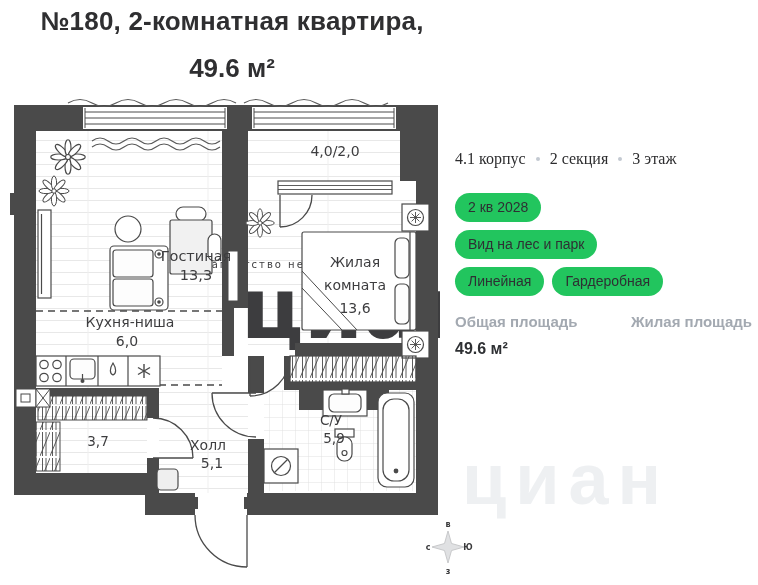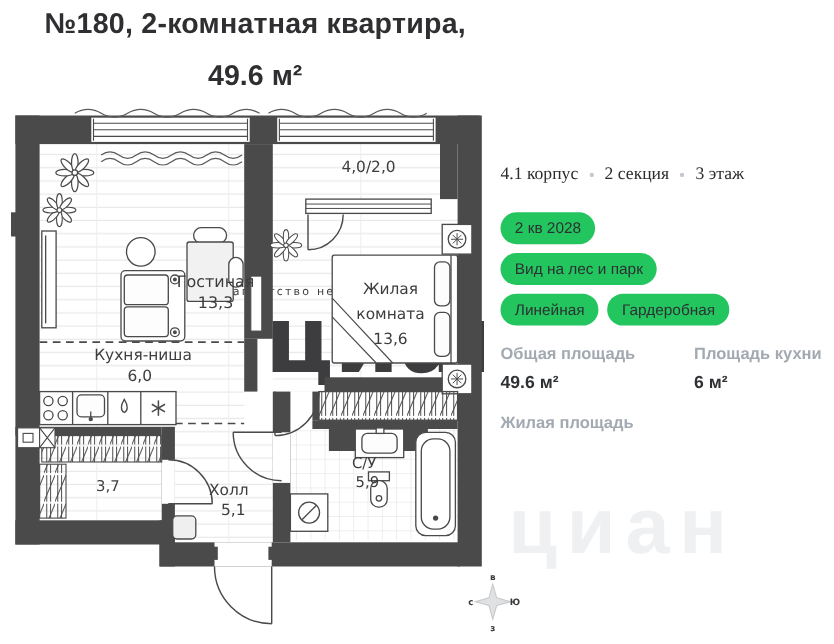--- a/index.html
+++ b/index.html
@@ -321,24 +321,20 @@
         <span class="pill">Гардеробная</span>
       </div>
     </div>
 
     <div class="areas">
       <div class="area">
         <div class="area-label">Общая площадь</div>
         <div class="area-value">49.6 м²</div>
       </div>
       <div class="area">
-        <div class="area-label">Площадь кухни</div>
-        <div class="area-value">6 м²</div>
-      </div>
-      <div class="area">
         <div class="area-label">Жилая площадь</div>
       </div>
     </div>
   </div>
 
   <div class="wm-big">циан</div>
 
   <svg class="compass" width="56" height="62" viewBox="0 0 56 62">
     <path d="M28,15 L31.5,27.5 L44,31 L31.5,34.5 L28,47 L24.5,34.5 L12,31 L24.5,27.5 Z" fill="#e0e1e3" stroke="#c8c9cb" stroke-width="1"></path>
     <text x="28" y="11" text-anchor="middle">в</text>

